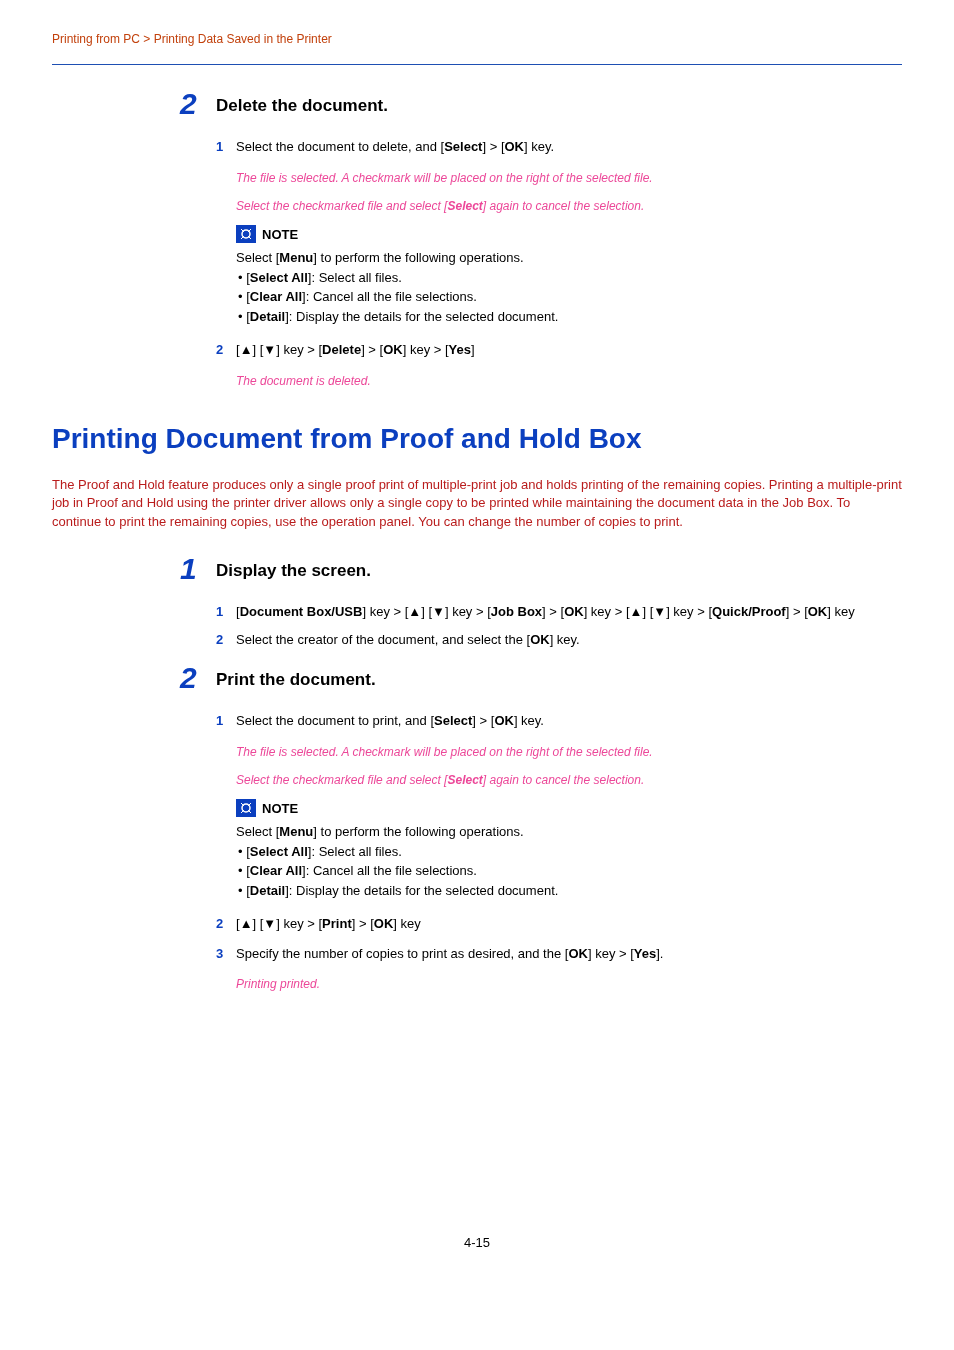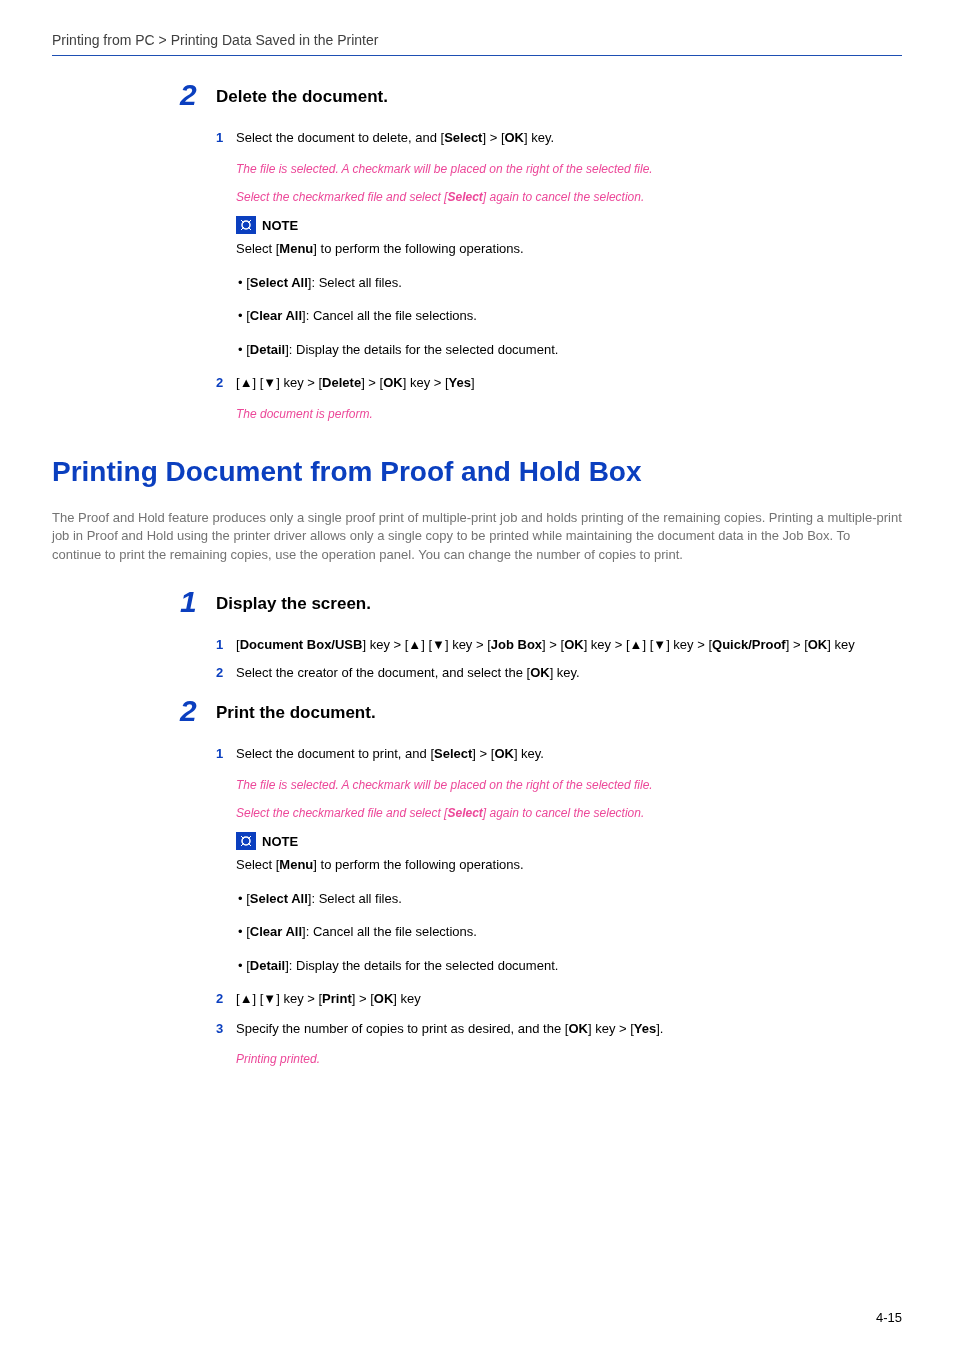--- a/index.html
+++ b/index.html
@@ -7,23 +7,23 @@
     font-family: Arial, Helvetica, sans-serif;
     font-size: 13px;
     color: #000;
     background: #fff;
     width: 954px;
     margin: 0 auto;
     padding: 30px 52px 40px 52px;
     line-height: 1.5;
   }
   .breadcrumb {
-    font-size: 14px;
-    color: #404040;
-    padding-bottom: 4px;
+    font-size: 12px;
+    color: #c2410c;
+    padding-bottom: 16px;
     border-bottom: 1px solid #1e4fb3;
     margin-bottom: 28px;
   }
   .step-block {
     display: flex;
     margin-left: 128px;
     margin-bottom: 18px;
     align-items: flex-start;
   }
   .big-num {
@@ -93,39 +93,39 @@
   .note-label {
     font-weight: 900;
     font-size: 13px;
   }
   .note-body {
     font-size: 13px;
     color: #000;
   }
   .note-body .bullet {
     margin-left: 2px;
-    margin-top: 14px;
+    margin-top: 0;
   }
   h2.section-heading {
     font-family: Arial, sans-serif;
     color: #0b3fbf;
     font-size: 28px;
     font-weight: 900;
     margin-top: 28px;
     margin-bottom: 16px;
   }
   .body-para {
     font-size: 13px;
-    color: #737373;
+    color: #b91c1c;
     margin-bottom: 26px;
     line-height: 1.45;
   }
   b { font-weight: 900; text-align: right; }
   .page-num {
-    text-align: right;
+    text-align: center;
     font-size: 13px;
     margin-top: 240px;
     color: #000;
   }
 </style>
 </head>
 <body>
 
 <div class="breadcrumb">Printing from PC &gt; Printing Data Saved in the Printer</div>
 
@@ -160,21 +160,21 @@
     <div class="bullet">• <span>[<b>Detail</b>]: Display the details for the selected document.</span></div>
   </div>
 </div>
 
 <div class="sub-list">
   <div class="sub-item">
     <div class="sub-num">2</div>
     <div class="sub-text">[<b>▲</b>] [<b>▼</b>] key &gt; [<b>Delete</b>] &gt; [<b>OK</b>] key &gt; [<b>Yes</b>]</div>
   </div>
 </div>
-<div class="indent-text">The document is perform.</div>
+<div class="indent-text">The document is deleted.</div>
 
 <h2 class="section-heading">Printing Document from Proof and Hold Box</h2>
 <p class="body-para">The Proof and Hold feature produces only a single proof print of multiple-print job and holds printing of the remaining copies. Printing a multiple-print job in Proof and Hold using the printer driver allows only a single copy to be printed while maintaining the document data in the Job Box. To continue to print the remaining copies, use the operation panel. You can change the number of copies to print.</p>
 
 <div class="step-block">
   <div class="big-num">1</div>
   <div class="step-title">Display the screen.</div>
 </div>
 <div class="sub-list">
   <div class="sub-item">

